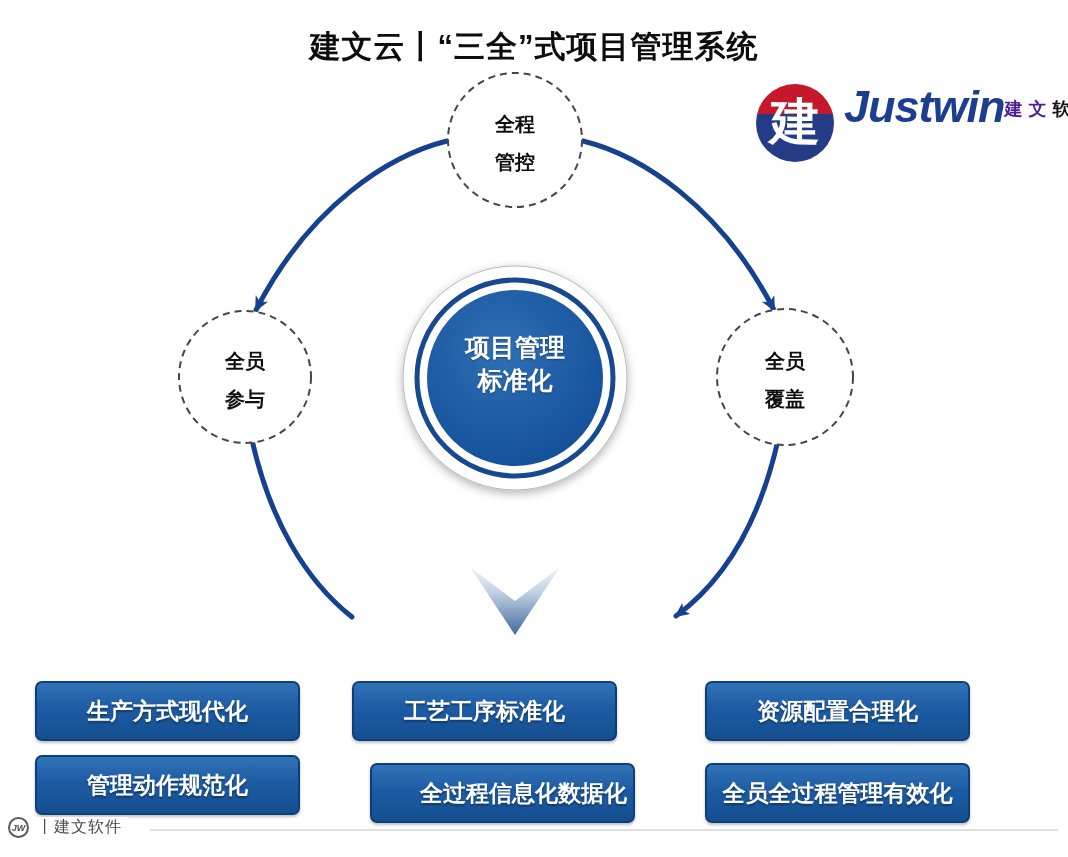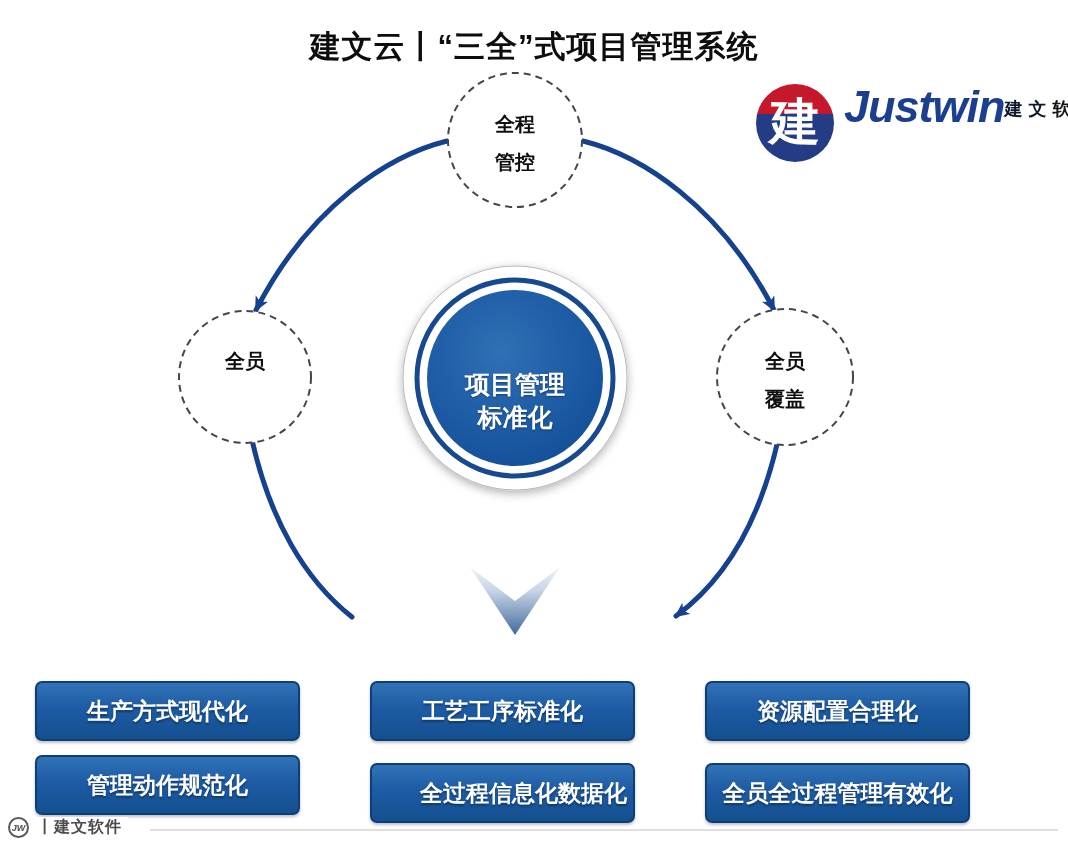--- a/index.html
+++ b/index.html
@@ -19,60 +19,60 @@
     background:linear-gradient(180deg,#c5182b 0%,#c5182b 39%,#243c86 39%,#243c86 100%);
     display:flex;align-items:center;justify-content:center;
   }
   .badge-char{color:#ffffff;font-size:50px;font-weight:bold;line-height:1;margin-top:-2px;}
   .brand-wrap{display:flex;flex-direction:row;align-items:center;}
   .brand{
     font-size:45px;font-weight:bold;font-style:italic;color:#1b3e8e;
     line-height:1.0;letter-spacing:-1px;
   }
   .tagline{margin-top:5px;font-size:18px;font-weight:bold;letter-spacing:6px;white-space:nowrap;}
-  .tagline .red{color:#0f172a;font-family:Liberation Mono, monospace;}
+  .tagline .red{color:#4c1d95;font-family:Liberation Mono, monospace;}
   .tagline .dark{color:#141414;text-align:center;}
   
   .node{
     position:absolute;width:140px;text-align:center;color:#0f0f0f;
     font-size:20px;font-weight:bold;line-height:38px;
   }
   .node-top{left:445px;top:105px;}
   .node-left{left:175px;top:342px;}
   .node-right{left:715px;top:342px;}
   
   .center-label{
-    position:absolute;left:415px;top:368px;width:200px;text-align:center;
+    position:absolute;left:415px;top:331px;width:200px;text-align:center;
     color:#ffffff;font-size:25px;font-weight:bold;line-height:33px;
     text-shadow:0 1px 2px rgba(0,0,0,0.35);
   }
   
   .box{
     position:absolute;width:265px;height:60px;box-sizing:border-box;
     border:2px solid #0e3d7c;border-radius:7px;
     background:linear-gradient(180deg,#3273b6 0%,#1d5ba4 45%,#14508f 100%);
     color:#ffffff;font-size:23px;font-weight:bold;
     display:flex;align-items:center;justify-content:center;
     text-shadow:0 2px 2px rgba(0,0,0,0.35);
     box-shadow:0 2px 3px rgba(0,0,0,0.25);
     white-space:nowrap;
   }
   .b0{left:35px;top:681px;}
   .b1{left:35px;top:755px;}
-  .b2{left:370px;top:681px;text-align:center;}
+  .b2{left:352px;top:681px;text-align:center;}
   .b3{left:370px;top:763px;padding-left:42px;}
   .b4{left:705px;top:681px;}
   .b5{left:705px;top:763px;}
   
   .footer{position:absolute;left:8px;top:817px;display:flex;align-items:center;gap:8px;color:#4c4c4c;background:#fff;padding-right:6px;}
   .jw-circle{
     width:21px;height:21px;border:2px solid #5a5a5a;border-radius:50%;box-sizing:border-box;
     font-size:9px;font-style:italic;font-weight:bold;display:flex;align-items:center;justify-content:center;
   }
-  .footer-text{font-size:16px;font-weight:bold;letter-spacing:1px;}
+  .footer-text{font-size:16px;font-weight:normal;letter-spacing:1px;}
   .divider{position:absolute;left:150px;top:829px;width:908px;height:1.6px;background:#e0e0e0;}
   svg{position:absolute;left:0;top:0;}
 </style>
 </head>
 <body>
 
 <div class="stage">
 
   <svg width="1068" height="857" viewBox="0 0 1068 857">
     <defs>
@@ -123,20 +123,21 @@
       </div>
     </div>
   </div>
 
   <div class="node node-top">
     <div>全程</div>
     <div>管控</div>
   </div>
   <div class="node node-left">
     <div>全员</div>
+    <div>参与</div>
   </div>
   <div class="node node-right">
     <div>全员</div>
     <div>覆盖</div>
   </div>
 
   <div class="center-label">
     <div>项目管理</div>
     <div>标准化</div>
   </div>

